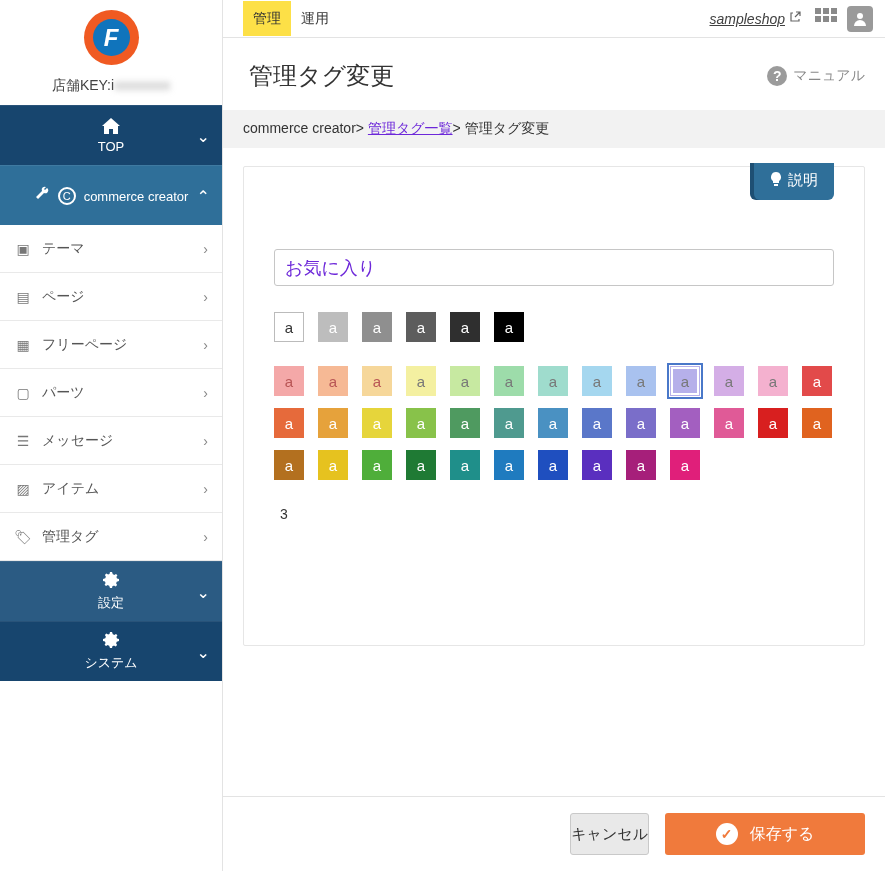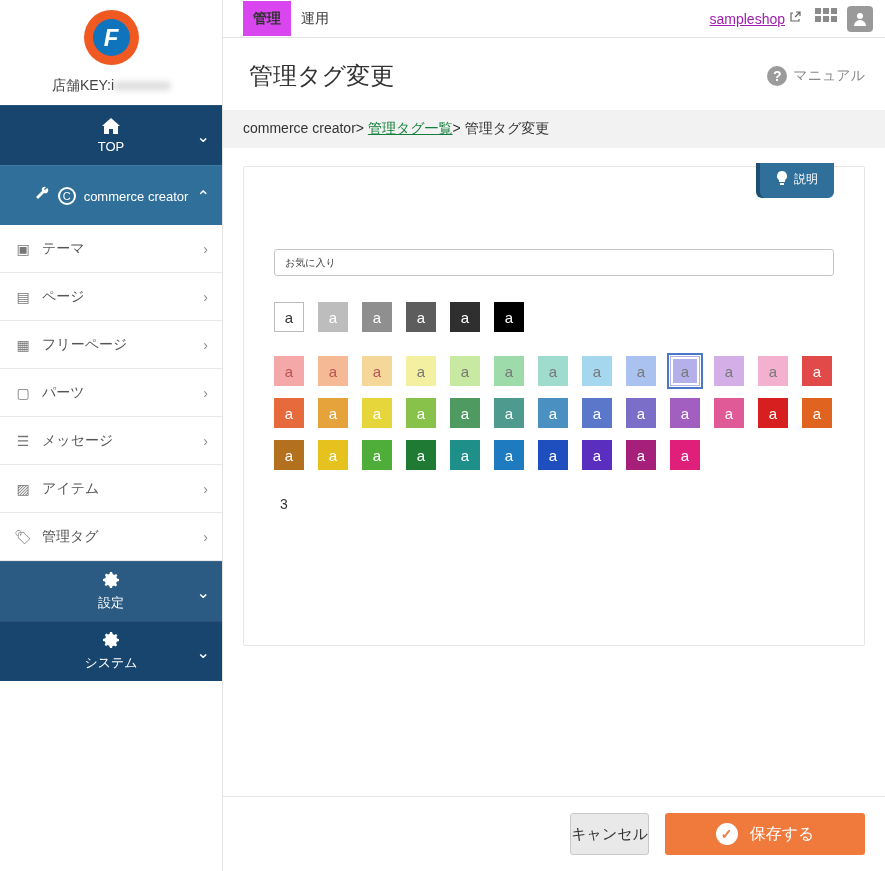--- a/index.html
+++ b/index.html
@@ -119,29 +119,29 @@
     gap:0;
     background:#fff;
   }
   .topbar .tab {
     padding:9px 10px 8px;
     font-size:14px;
     color:#333;
     cursor:pointer;
   }
   .topbar .tab.active {
-    background:#d946ef;
-    font-weight:bold;
+    background:#fde047;
   }
   .topbar .spacer { flex:1; }
   .topbar .shop-link {
-    color:#a21caf; text-decoration:underline;
+    color:#404040; text-decoration:underline;
     display:flex; align-items:center; gap:4px;
     font-size:14px;
     cursor:pointer;
+    font-style:italic;
   }
   .topbar .ext-icon { font-size:12px; color:#666; }
   .open-badge {
     margin-left:14px;
     border:1px solid #f05a22;
     color:#f05a22;
     border-radius:3px;
     padding:4px 8px;
     display:flex; align-items:center; gap:6px;
     font-size:13px;
@@ -176,41 +176,41 @@
   .manual .q-icon {
     width:20px;height:20px;border-radius:50%;background:#9b9b9b;color:#fff;
     display:flex;align-items:center;justify-content:center;font-size:14px;font-weight:bold;
   }
 
   .breadcrumb {
     background:#f2f2f2;
     padding:10px 20px;
     font-size:14px; color:#333;
   }
-  .breadcrumb a { color:#15803d; text-decoration:underline; cursor:pointer;text-align:right; }
+  .breadcrumb a { color:#6d28d9; text-decoration:underline; cursor:pointer;text-align:right; }
 
   .content-wrap {
     padding:18px 20px; flex:1;
   }
   .card {
     border:1px solid #e6e6e6;
     background:#fff;
     border-radius:2px;
     position:relative;
     padding:82px 30px 40px;
     min-height:480px;
   }
   .explain-badge {
     position:absolute; top:-4px; right:30px;
     background:#2f6f99;
     color:#fff;
     padding:8px 16px 10px;
     border-radius:0 0 6px 6px;
     display:flex; align-items:center; gap:6px;
-    font-size:12px;
+    font-size:15px;
     cursor:pointer;
     box-shadow: -4px 0 0 #1e4f73;
   }
   .explain-badge::before{
     content:""; position:absolute; left:-8px; top:0; width:0;height:0;
     border-top:0; border-right:8px solid #1e4f73; border-bottom:6px solid transparent;
     display:none;
   }
   .explain-badge .bulb { font-size:14px; }
 
@@ -218,22 +218,22 @@
     font-weight:bold; font-size:15px; color:#222;
     text-decoration:underline; text-decoration-thickness:1px;
     margin-bottom:8px;
   }
   .field-label .req { text-decoration:none; }
   .text-input {
     width:100%;
     border:1px solid #c6c6c6;
     border-radius:3px;
     padding:7px 10px;
-    font-size:10px;
-    color:#404040;
+    font-size:18px;
+    color:#6d28d9;
   }
 
   .section { margin-top:26px; }
 
   .swatches {
     display:flex; flex-wrap:wrap; gap:12px 14px;
     margin-top:12px;
     max-width: 560px;
   }
   .swatch {

